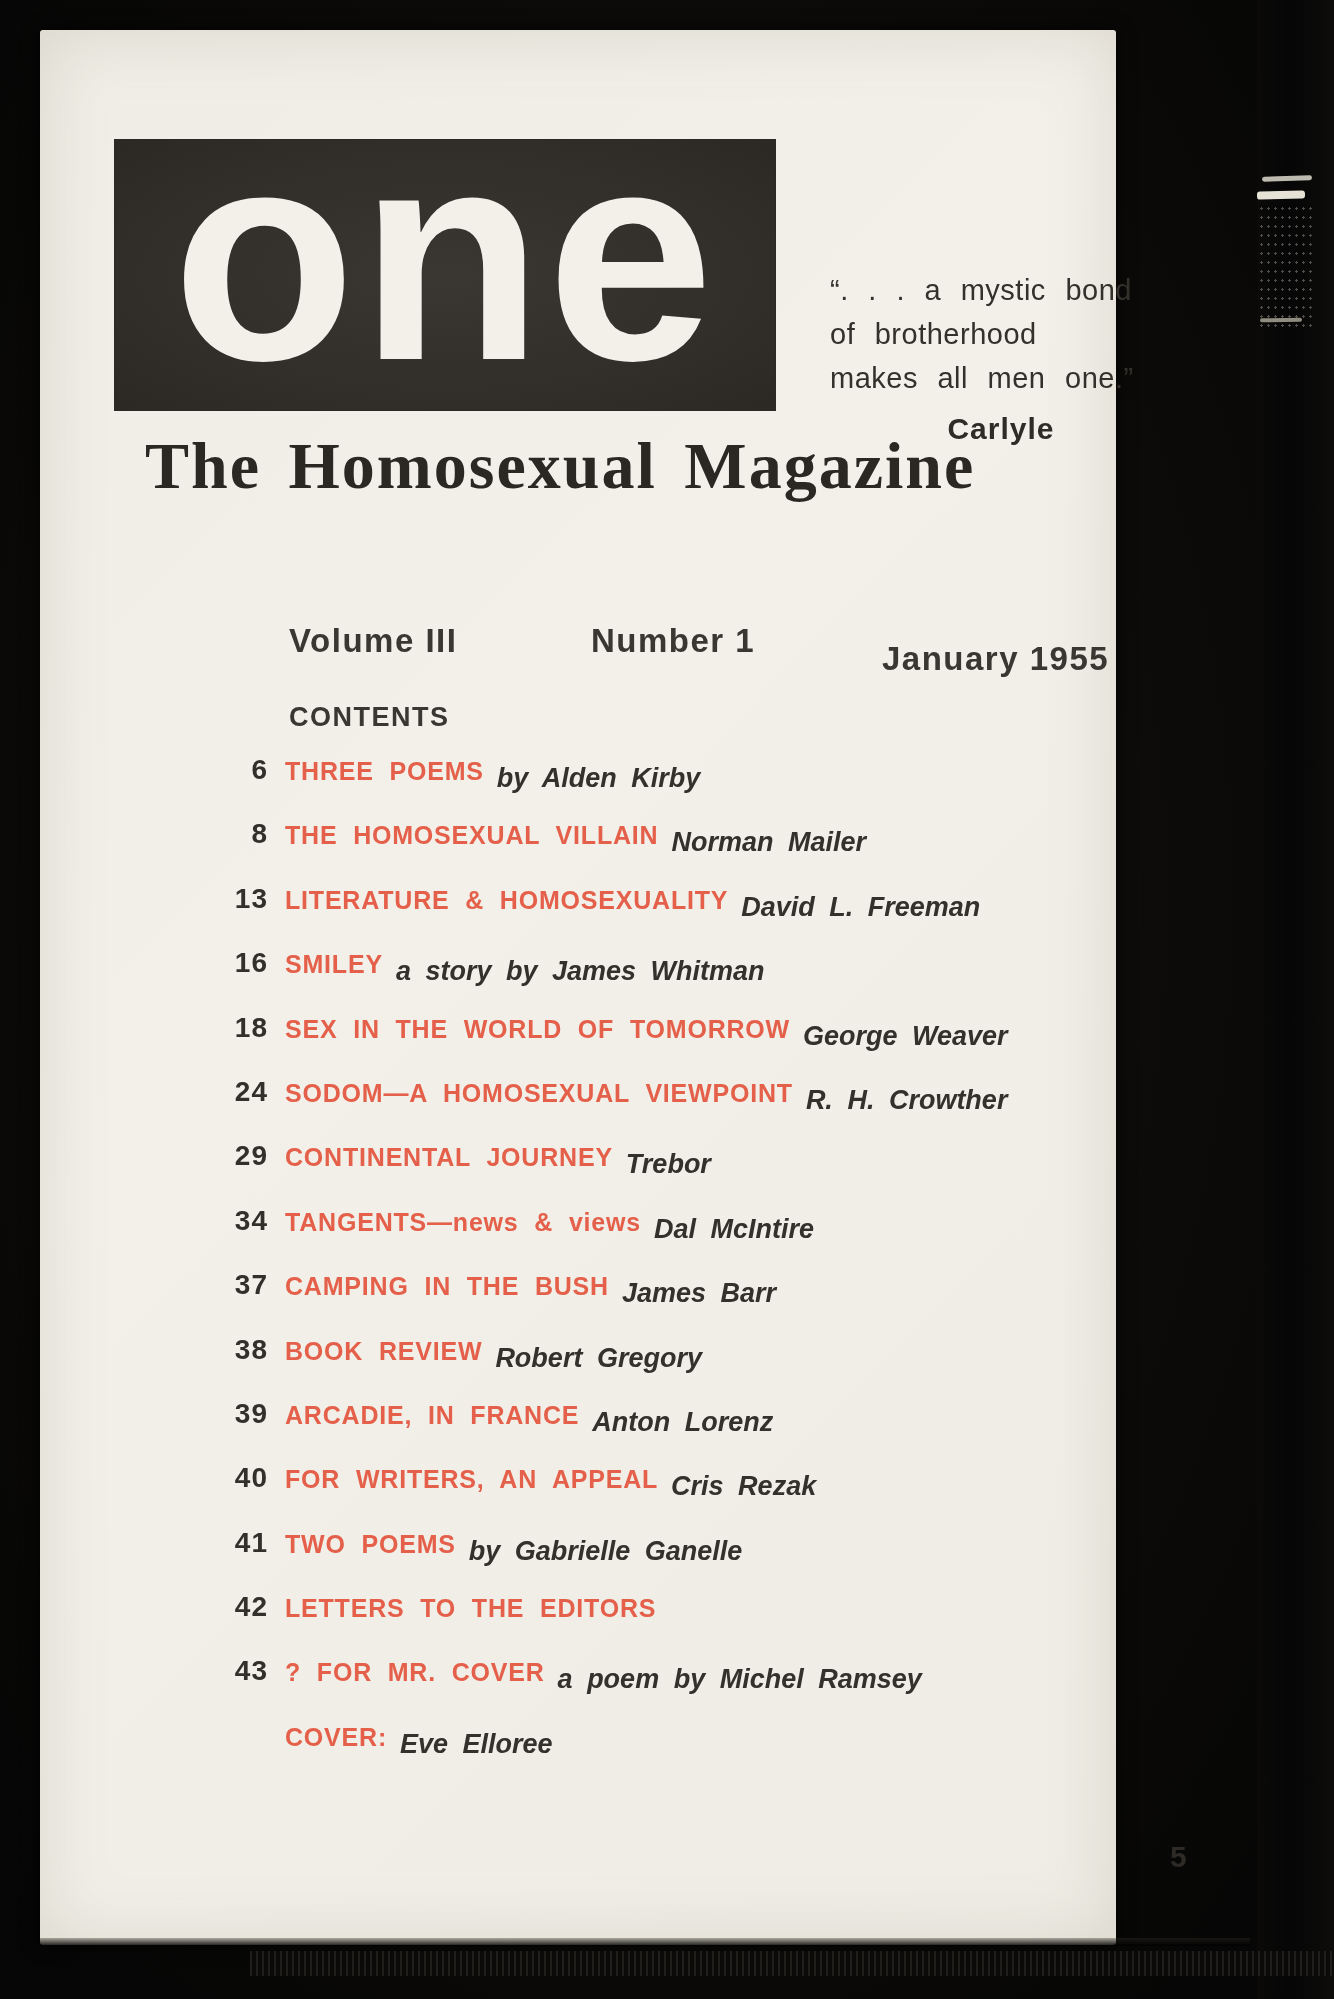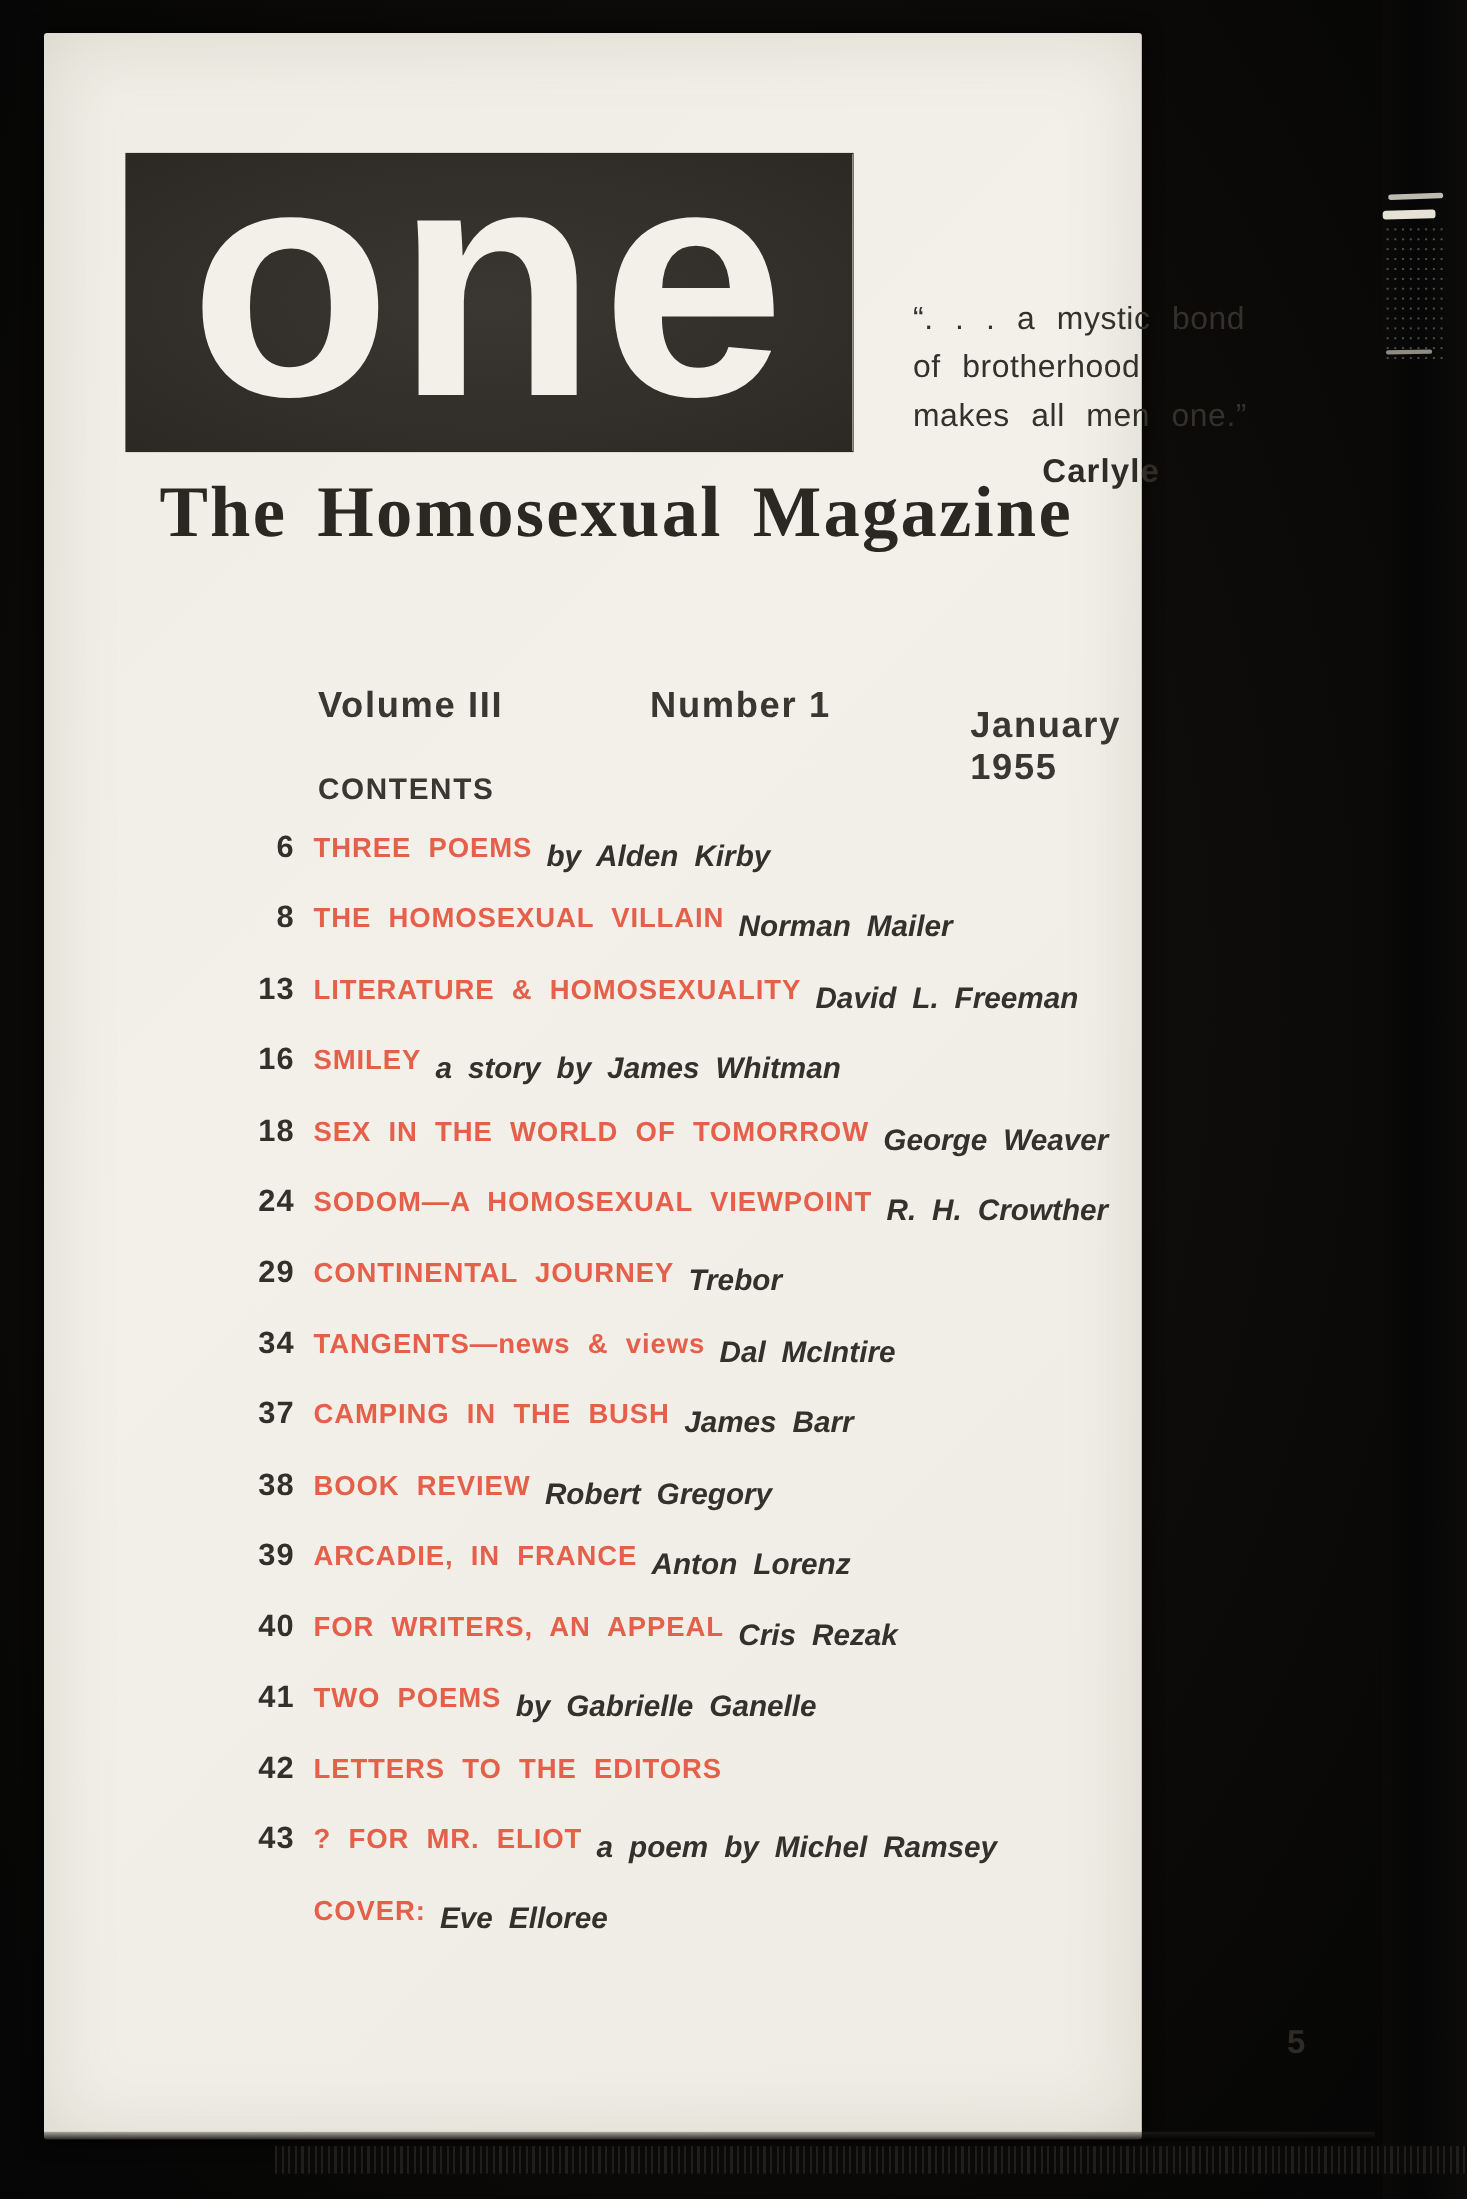--- a/index.html
+++ b/index.html
@@ -2,21 +2,21 @@
 <html><head>
 <meta charset="utf-8">
 <style>
   html,body{margin:0;padding:0;background:#000;}
   .stage{
     position:relative;width:1334px;height:1999px;overflow:hidden;
     background:radial-gradient(ellipse at 50% 45%, #14120f 0%, #0a0908 70%, #050505 100%);
     font-family:"Liberation Sans", sans-serif;
   }
   .paper{
-    position:absolute;left:40px;top:30px;width:998px;height:1915px;
+    position:absolute;left:40px;top:30px;width:1076px;height:1915px;
     background:linear-gradient(135deg,#efede5 0%,#f2f0e9 40%,#eeece4 100%);
     border-radius:3px;
     box-shadow:inset 0 0 70px rgba(120,110,90,0.18), 0 0 18px rgba(0,0,0,0.8);
   }
   
   .logo-box{
     position:absolute;left:75px;top:110px;width:660px;height:270px;
     background:radial-gradient(ellipse at 50% 50%, #3a3631 0%, #322e29 60%, #2c2824 100%);
     display:flex;align-items:center;justify-content:center;
     box-shadow:0 0 0 1px #2c2824;
@@ -191,21 +191,21 @@
   </div>
 
   <div class="toc-row">
     <div class="toc-num">42</div>
     <div class="toc-title" style="color: rgb(229, 96, 74);">LETTERS TO THE EDITORS</div>
     <div class="toc-byline"></div>
   </div>
 
   <div class="toc-row">
     <div class="toc-num">43</div>
-    <div class="toc-title" style="color: rgb(229, 96, 74);">? FOR MR. ELIOT</div>
+    <div class="toc-title" style="color: rgb(229, 96, 74);">? FOR MR. COVER</div>
     <div class="toc-byline">a poem by Michel Ramsey</div>
   </div>
 
   <div class="toc-row">
     <div class="toc-num"></div>
     <div class="toc-title" style="color: rgb(229, 96, 74);">COVER:</div>
     <div class="toc-byline">Eve Elloree</div>
   </div>
 </div>
 

